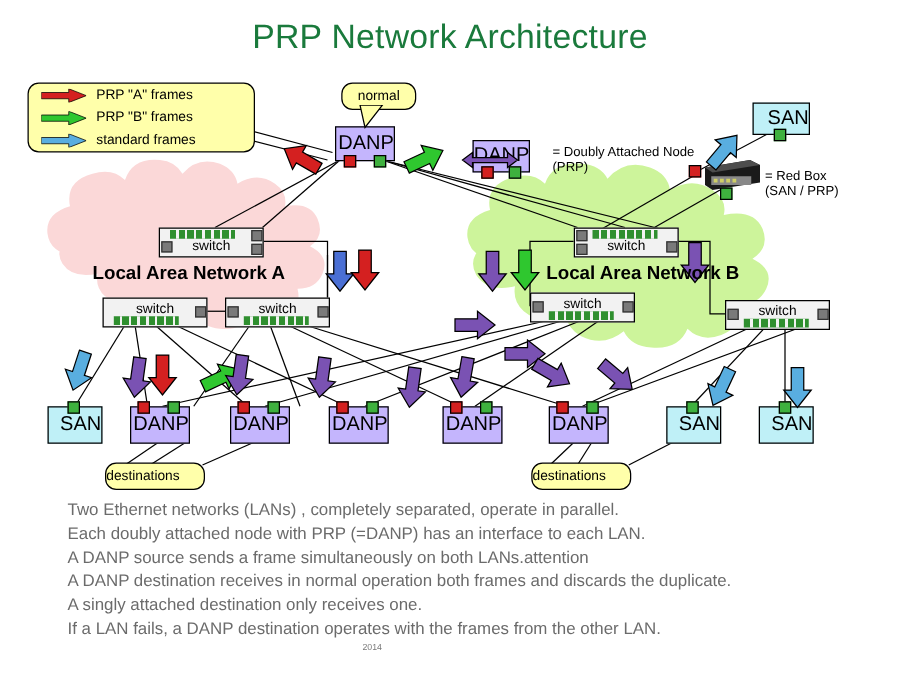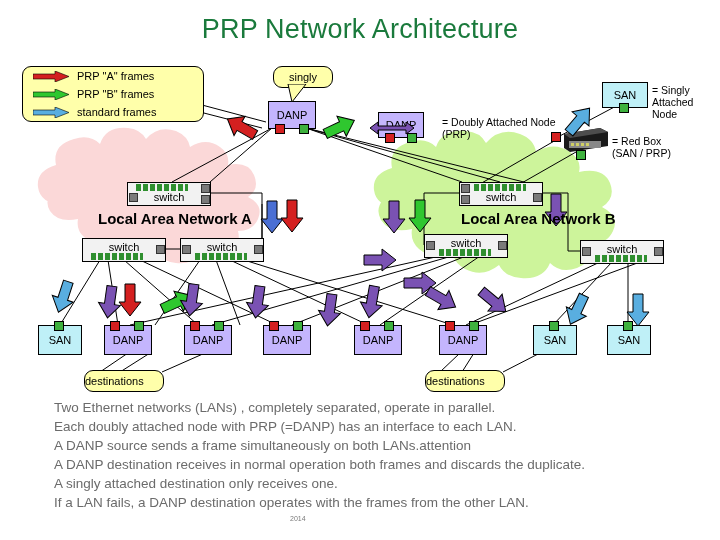--- a/index.html
+++ b/index.html
@@ -20,36 +20,36 @@
   .legend-row{display:flex;align-items:center;height:18px;}
   .legend-label{font-size:11px;color:#000;margin-left:8px;line-height:18px;}
   .larrow{width:36px;height:11px;margin-left:10px;}
 
   .srcbox{left:273px;top:66px;width:58px;height:20px;text-align:center;
           font-size:11px;color:#000;line-height:20px;}
   .destbox{height:20px;text-align:left;font-size:11px;color:#000;line-height:20px;}
   .destbox.d1{left:84px;top:370px;width:78px;}
   .destbox.d2{left:425px;top:370px;width:78px;}
 
-  .node{border:1px solid #000;text-align:center;font-size:11px;color:#000;z-index:4;}
+  .node{border:1px solid #000;text-align:right;font-size:16px;color:#000;z-index:4;}
   .danp{background:#c4b5fd;}
   .san{background:#bff0f7;}
   .port{position:absolute;width:8px;height:8px;border:1px solid #000;}
   .port.red{background:#d42020;}
   .port.green{background:#3eb13e;}
 
   .switch{background:#f2f2f2;border:1px solid #000;z-index:4;text-align:center;
           font-size:11px;color:#000;}
   .swlabel{position:absolute;left:0;width:100%;font-size:11px;color:#000;}
   .swports{position:absolute;height:7px;background:#2f8f2f;}
   .swports::after{content:"";position:absolute;left:0;top:0;right:0;bottom:0;
     background:repeating-linear-gradient(to right,transparent 0 5px,#f2f2f2 5px 7px);}
   .swsq{position:absolute;width:7px;height:7px;background:#7a7a7a;border:1px solid #333;}
 
-  .lanlabel{font-size:15px;font-weight:bold;color:#000;z-index:6;margin-left:24px;}
+  .lanlabel{font-size:15px;font-weight:bold;color:#000;z-index:6;}
 
   .redbox{z-index:4;}
 
   .leg-text{font-size:10.5px;color:#000;z-index:6;line-height:12px;}
 
   .bodytext{left:14px;top:398px;width:700px;font-size:13.5px;color:#6b6b6b;
             line-height:19px;z-index:6;margin-left:40px;}
   .bodytext div{white-space:nowrap;}
   .footyear{left:290px;top:515px;font-size:7px;color:#7a7a7a;z-index:6;}
   .pageno{left:700px;top:513px;font-size:14px;color:#7a7a7a;z-index:6;margin-left:24px;}
@@ -144,21 +144,21 @@
       <span class="legend-label">PRP "B" frames</span>
     </div>
     <div class="legend-row">
       <svg class="larrow" viewBox="0 0 36 11">
         <path d="M0,3 L22,3 L22,0 L36,5.5 L22,11 L22,8 L0,8 Z" fill="#59aee0" stroke="#000" stroke-width=".6"></path>
       </svg>
       <span class="legend-label">standard frames</span>
     </div>
   </div>
 
-  <div class="abs callout srcbox">singly</div>
+  <div class="abs callout srcbox">normal</div>
   <svg class="abs" style="left:286px;top:84px;width:24px;height:20px;z-index:6;">
     <path d="M2,0 L20,0 L6,18 Z" fill="#ffffaa" stroke="#000" stroke-width="1"></path>
   </svg>
 
   <div class="abs node danp" style="left:268px;top:101px;width:46px;height:26px;line-height:26px;">
     <span>DANP</span>
     <span class="port red" style="left:6px;top:22px;"></span>
     <span class="port green" style="left:30px;top:22px;"></span>
   </div>
 
@@ -168,25 +168,20 @@
     <span class="port green" style="left:28px;top:20px;"></span>
   </div>
   <div class="abs leg-text" style="left:426px;top:116px;width:140px;margin-left:16px;">
     <div>= Doubly Attached Node</div>
     <div>(PRP)</div>
   </div>
 
   <div class="abs node san" style="left:602px;top:82px;width:44px;height:24px;line-height:24px;">
     <span>SAN</span>
     <span class="port green" style="left:16px;top:20px;"></span>
-  </div>
-  <div class="abs leg-text" style="left:652px;top:84px;width:68px;">
-    <div>= Singly</div>
-    <div>Attached</div>
-    <div>Node</div>
   </div>
 
   <svg class="abs redbox" style="left:560px;top:124px;width:50px;height:30px;">
     <path d="M4,10 L40,4 L48,8 L48,22 L10,28 L4,24 Z" fill="#1a1a1a"></path>
     <path d="M4,10 L40,4 L48,8 L10,14 Z" fill="#4d4d4d"></path>
     <rect x="9" y="17" width="32" height="7" fill="#888"></rect>
     <rect x="11" y="19" width="3" height="3" fill="#cfcf66"></rect>
     <rect x="16" y="19" width="3" height="3" fill="#cfcf66"></rect>
     <rect x="21" y="19" width="3" height="3" fill="#cfcf66"></rect>
     <rect x="26" y="19" width="3" height="3" fill="#cfcf66"></rect>

